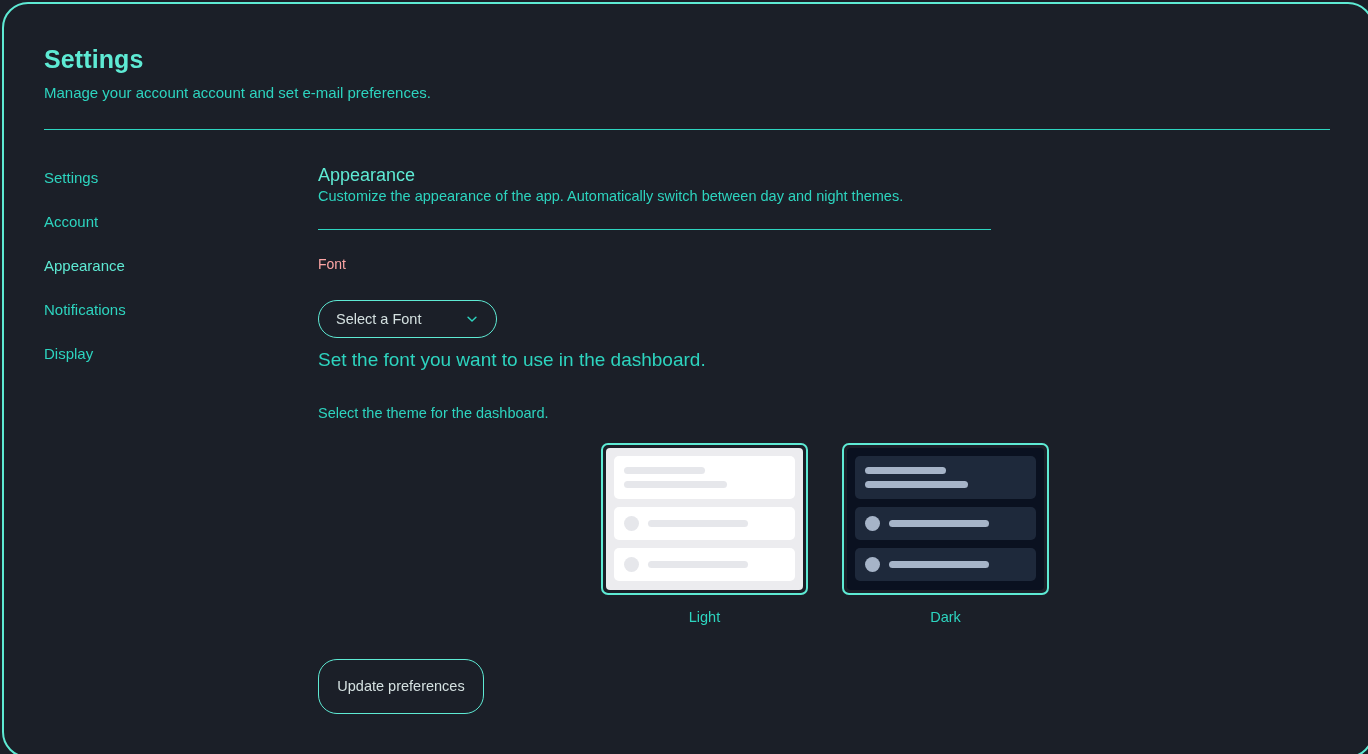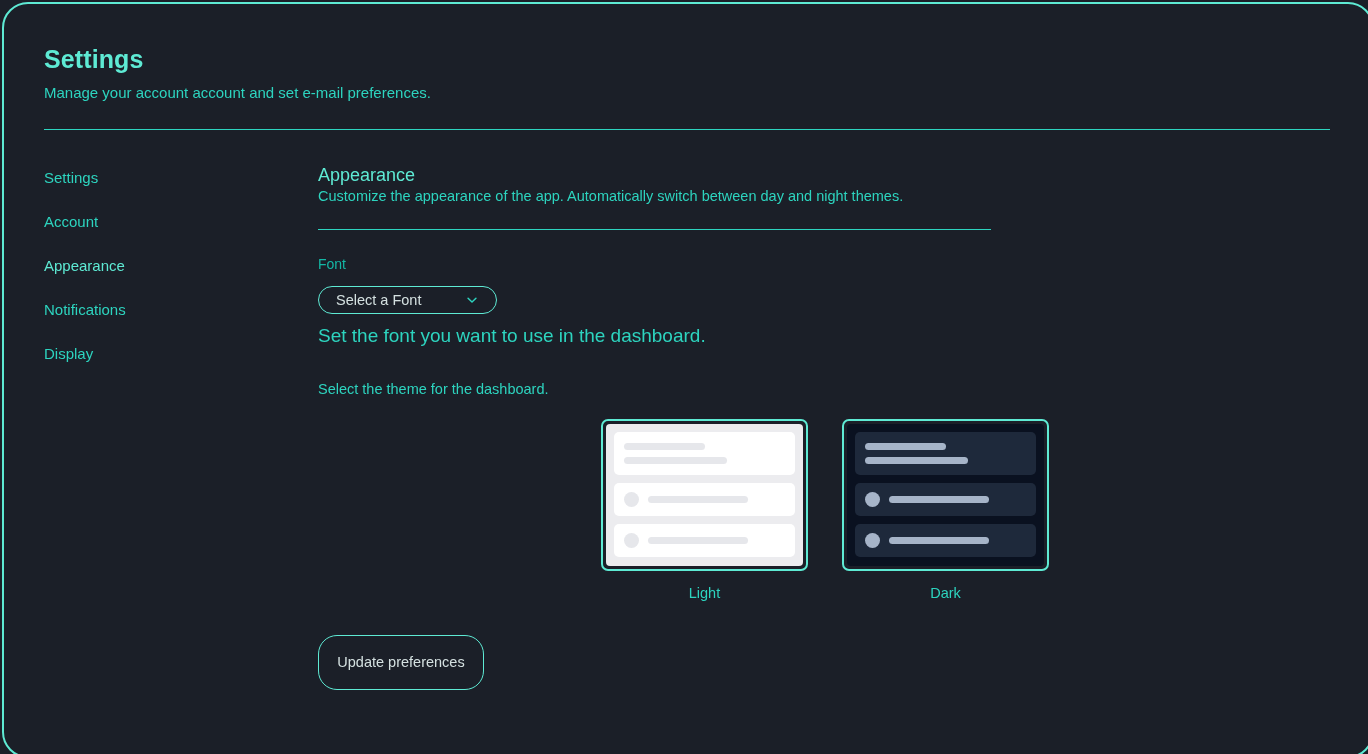--- a/index.html
+++ b/index.html
@@ -105,36 +105,36 @@
     width: 673px;
     height: 1px;
     background: #2dd4bf;
   }
 
   
   .field-group { margin-top: 25px; }
 
   .field-label {
     font-size: 14px;
-    color: #14b8a6;
+    color: #fca5a5;
     line-height: 18px;
   }
 
   .field-help {
     margin-top: 10px;
     font-size: 19px;
     color: #2dd4bf;
     line-height: 1.3;
   }
 
   
   .select-control {
-    margin-top: 13px;
+    margin-top: 27px;
     width: 179px;
-    height: 28px;
+    height: 38px;
     border: 1.6px solid #5eead4;
     border-radius: 19px;
     background: transparent;
     display: flex;
     align-items: center;
     justify-content: space-between;
     padding: 0 17px 0 17px;
     cursor: pointer;
     color: #cbd5d5;
   }

